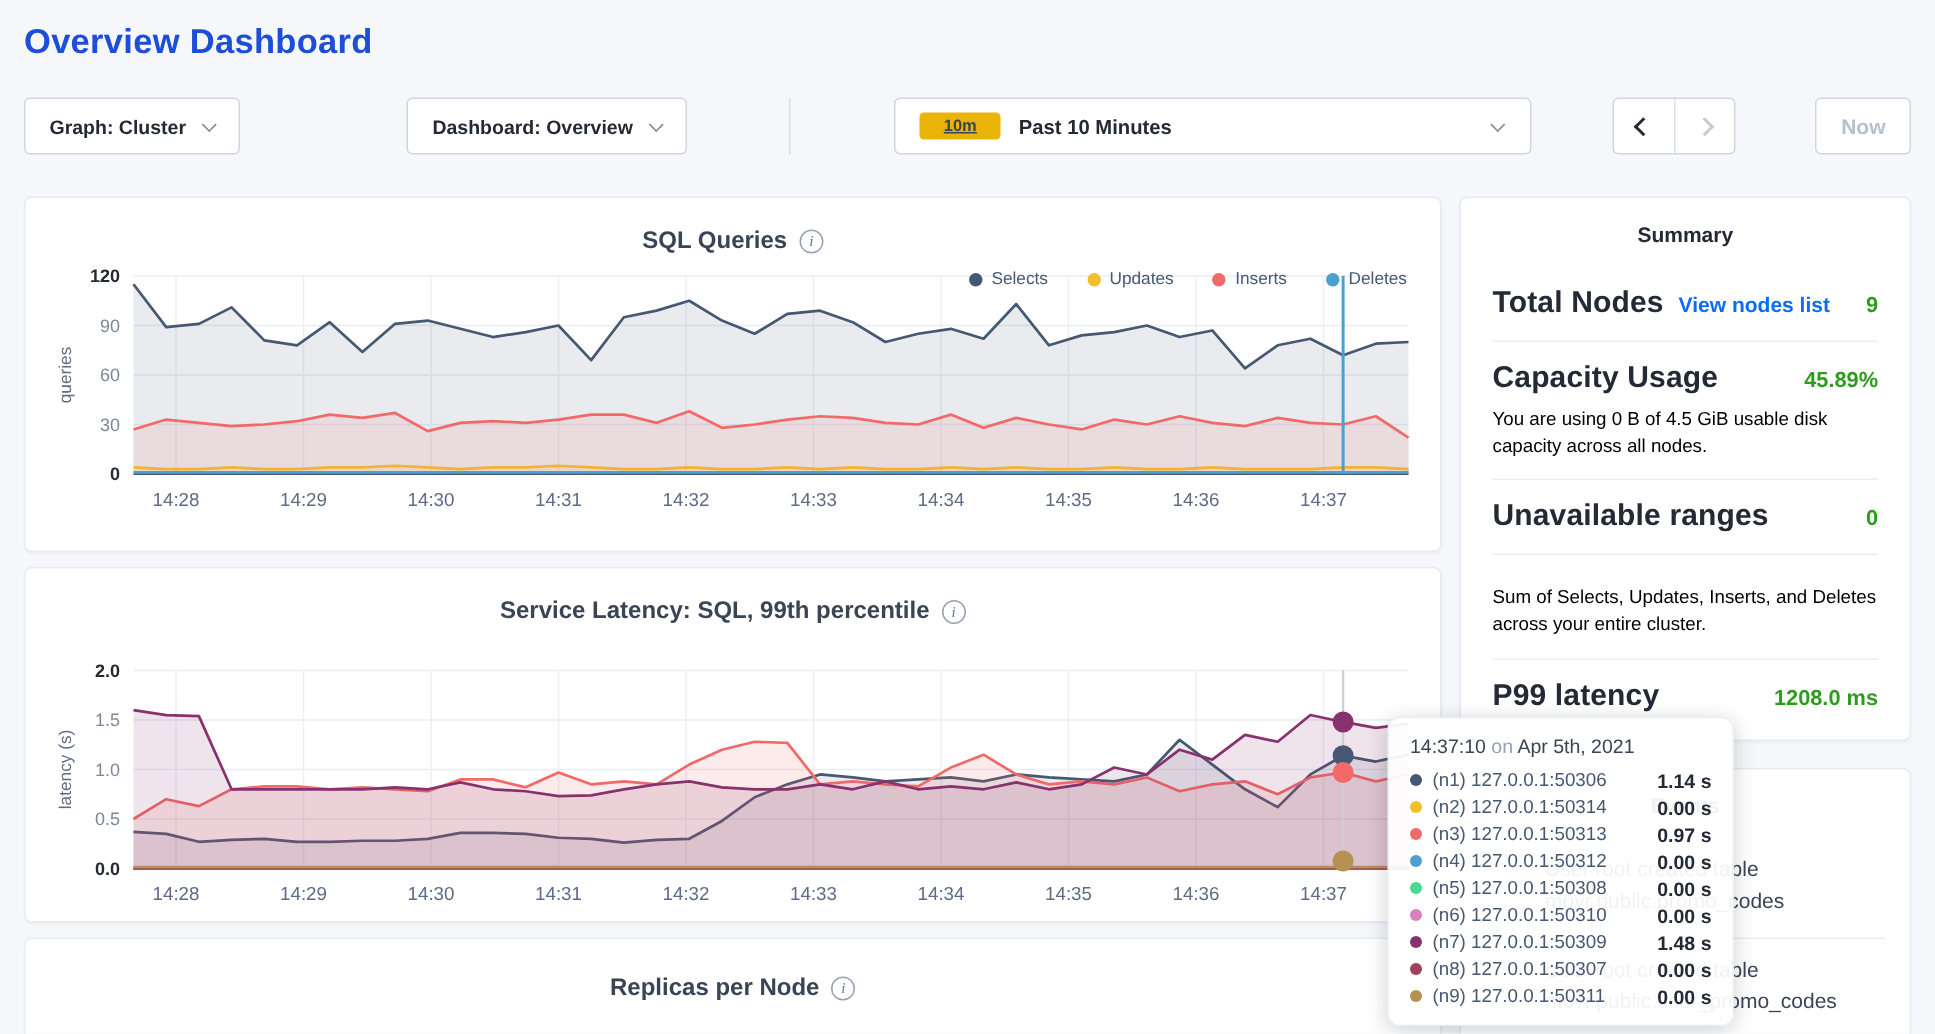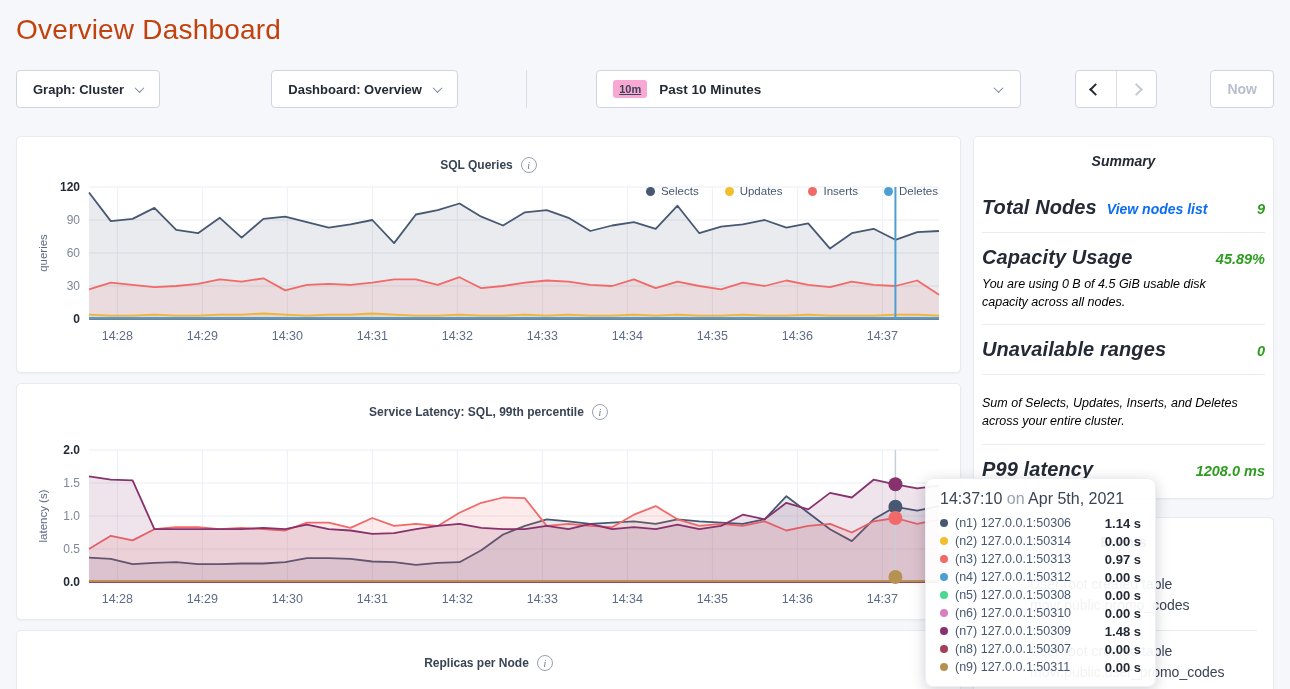--- a/index.html
+++ b/index.html
@@ -2,85 +2,85 @@
 <html><head>
 <meta charset="utf-8">
 <style>
   * { margin:0; padding:0; box-sizing:border-box; }
   html,body { width:1290px; height:689px; overflow:hidden; }
   body {
     font-family:"Liberation Sans","DejaVu Sans",sans-serif;
     background:#f5f7fa; color:#242a35; position:relative;
   }
   .page { padding:14px 16px; }
-  .page-title { font-size:28px; font-weight:400; color:#c2410c; letter-spacing:.2px; }
+  .page-title { font-size:23px; font-weight:700; color:#1d4ed8; letter-spacing:.2px; }
 
   
   .controls { display:flex; align-items:center; margin-top:24px; height:38px;justify-content:space-between; }
   .btn {
     display:inline-flex; align-items:center; gap:12px; background:#fff;
     border:1px solid #d0d6e1; border-radius:4px; height:38px; padding:0 16px;
     font-weight:700; font-size:13px; color:#242a35; cursor:pointer;
   }
   .chev { width:7px; height:7px; border-right:1.6px solid #7b869c; border-bottom:1.6px solid #7b869c; transform:rotate(45deg) translate(-1px,-1px); }
   .gap20 { width:24px; }
   .vdivider { width:1px; height:38px; background:#d9dee8; margin:0 26px 0 24px; }
   .time-select { width:425px; justify-content:flex-start; position:relative; }
-  .time-badge { background:#f9a8d4; color:#394455; font-size:11px; font-weight:700; padding:3px 6px; border-radius:3px;text-decoration:underline; }
+  .time-badge { background:#eab308; color:#394455; font-size:11px; font-weight:700; padding:3px 16px; border-radius:3px;text-decoration:underline; }
   .time-label { font-size:13.5px; font-weight:700; }
   .time-select .chev { position:absolute; right:18px; top:15px; }
   .arrow-group { display:inline-flex; border:1px solid #d0d6e1; border-radius:4px; background:#fff; height:38px; margin-left:10px; overflow:hidden; }
   .arrow-cell { width:40px; display:flex; align-items:center; justify-content:center; cursor:pointer; }
   .arrow-cell + .arrow-cell { border-left:1px solid #d9dee8; }
   .arr-left  { width:9px; height:9px; border-left:2.4px solid #242a35; border-bottom:2.4px solid #242a35; transform:rotate(45deg); }
   .arr-right { width:9px; height:9px; border-right:2.4px solid #c4cad6; border-top:2.4px solid #c4cad6; transform:rotate(45deg); }
   .now-btn { margin-left:10px; color:#b7bfcc; font-weight:700; font-size:14px; cursor:default; }
 
   
   .main { display:flex; gap:12px; margin-top:28px; align-items:flex-start; }
   .charts-col { width:945px; display:flex; flex-direction:column; gap:10px; }
   .side-col { width:315px; display:flex; flex-direction:column; gap:18px; }
   .card { background:#fff; border:1px solid #e7ebf1; border-radius:5px; box-shadow:0 1px 2px rgba(36,42,53,.04); }
 
   
   .chart-card { padding:12px 16px 6px; position:relative; }
   .chart-card.h { height:237px; }
   .chart-card.cut { height:220px; }
   .chart-title-row { display:flex; align-items:center; justify-content:center; gap:8px; padding-top:8px; }
-  .chart-title { font-size:12px; font-weight:700; color:#394455; }
+  .chart-title { font-size:16px; font-weight:700; color:#394455; }
   .info-icon { width:16px; height:16px; border:1px solid #97a1b3; border-radius:50%; color:#6b7689;
     font-size:10px; font-family:"Liberation Serif",serif; font-style:italic; display:flex; align-items:center; justify-content:center; cursor:pointer; }
   .legend { position:absolute; right:22px; top:48px; display:flex; gap:26px; }
   .legend-item { display:flex; align-items:center; gap:6px; font-size:11.5px; color:#475872; }
   .legend-dot { width:9px; height:9px; border-radius:50%; }
   .chart-svg { display:block; margin-top:6px; }
 
   
-  .summary-card { padding:16px 8px 4px;font-style:italic; }
+  .summary-card { padding:16px 21px 4px; }
   .panel-title { text-align:center; font-size:14px; font-weight:700; color:#242a35; margin-bottom:14px; }
   .sum-row { padding:13px 0; border-bottom:1px solid #e9edf2; }
   .sum-row:last-child { border-bottom:none; }
   .sum-line { display:flex; align-items:baseline; }
   .sum-label { font-size:20px; font-weight:700; color:#242a35; letter-spacing:.1px; }
   .sum-link { font-size:14px; font-weight:700; color:#0b6cf4; margin-left:10px; cursor:pointer; }
   .sum-value { margin-left:auto; font-size:14.5px; font-weight:700; color:#2e9c1e; }
   .sum-desc { font-size:12.5px; color:#000000; line-height:1.45; margin-top:6px; max-width:270px; }
 
   
   .events-card { padding:16px 16px; height:200px; }
   .event-item { padding:10px 0 14px 40px; font-size:14px; color:#394455; line-height:1.5; border-bottom:1px solid #e9edf2; }
   .event-item:last-child { border-bottom:none; }
 
   
   .tooltip {
     position:absolute; left:925px; top:478px; width:231px; z-index:40;
     background:rgba(255,255,255,.93); border:1px solid #eceff4; border-radius:8px;
     box-shadow:0 3px 14px rgba(36,42,53,.22); padding:11px 14px 10px;
   }
-  .tt-head { font-size:16px; color:#394455; margin-bottom:6px; }
+  .tt-head { font-size:13px; color:#394455; margin-bottom:6px; }
   .tt-head .on { color:#97a1b3; }
   .tt-row { display:flex; align-items:center; gap:7px; height:18px; }
   .tt-dot { width:8px; height:8px; border-radius:50%; flex:none; }
   .tt-label { font-size:12.5px; color:#475872; white-space:nowrap; }
   .tt-value { margin-left:auto; font-size:13px; font-weight:700; color:#242a35; }
 </style>
 </head>
 <body>
 
 <div class="page">

